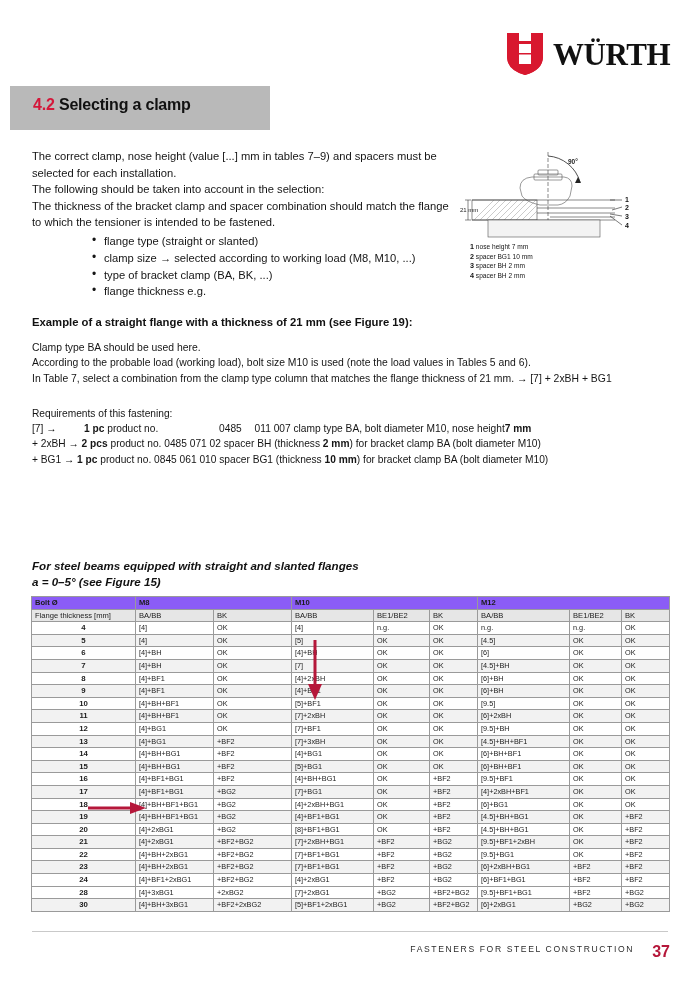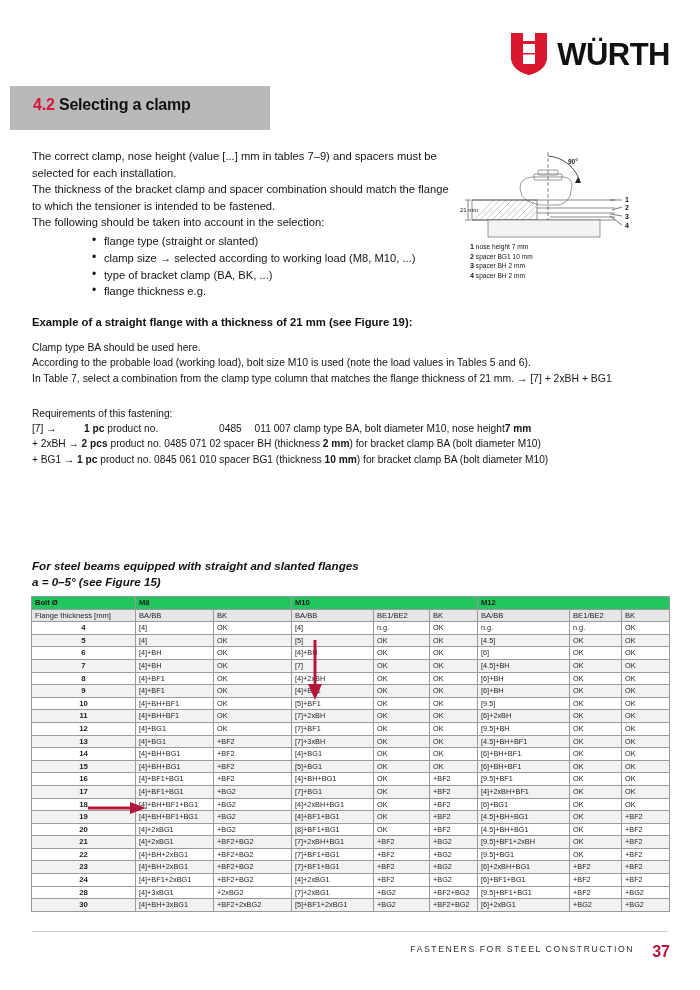--- a/index.html
+++ b/index.html
@@ -7,21 +7,21 @@
     width:700px;height:990px;background:#ffffff;
     font-family:"Liberation Sans", sans-serif;
     color:#1a1a1a; position:relative; overflow:hidden;
   }
   .page{position:relative;width:700px;height:990px;}
 
   
   .logo-wrap{position:absolute;right:30px;top:32px;display:flex;align-items:center;gap:9px;}
   .logo-mark{width:38px;height:44px;display:block;}
   .logo-text{font-size:31px;font-weight:bold;letter-spacing:-0.5px;color:#111;line-height:1;
-             font-family:Liberation Sans, sans-serif;}
+             font-family:Liberation Serif, serif;}
 
   
   .heading-band{position:absolute;left:10px;top:86px;width:260px;height:44px;background:#b9b9b9;}
   .heading-inner{position:absolute;left:33px;top:96px;font-size:16px;font-weight:bold;letter-spacing:-0.2px;}
   .heading-num{color:#d4173a;font-weight:bold;}
   .heading-title{color:#111;font-weight:bold;}
 
   
   .intro{position:absolute;left:32px;top:148px;width:420px;font-size:11.2px;line-height:16.6px;color:#151515;}
   .bullets{margin:2px 0 0 0;padding:0;list-style:none;}
@@ -44,21 +44,21 @@
   .req .tab3{display:inline-block;width:52px;}
 
   
   .tbl-head{position:absolute;left:32px;top:558px;font-size:11.6px;font-weight:bold;line-height:16px;color:#111;font-style:italic;}
 
   
   .tbl-wrap{position:absolute;left:31px;top:596px;width:638px;}
   table.t{border-collapse:collapse;width:638px;font-size:7.3px;table-layout:fixed;}
   table.t td,table.t th{border:1px solid #9a9a9a;padding:0px 3px;height:11.6px;
       line-height:11.6px;text-align:left;font-weight:normal;color:#1c1c1c;overflow:hidden;white-space:nowrap;}
-  table.t .hrow td{background:#22c55e;font-weight:bold;font-size:7.6px;}
+  table.t .hrow td{background:#8b5cf6;font-weight:bold;font-size:7.6px;}
   table.t .hrow2 td{background:#e6e6e6;font-weight:normal;font-size:7.6px;}
   table.t td.num{text-align:center;font-weight:bold;font-size:7.8px;}
   table.t tr.alt td{background:#f2f2f2;}
   .m10hdr{color:#d4173a;}
   .hl{color:#e07a94;}
 
   
   col.c0{width:104px;} col.c1{width:78px;} col.c2{width:78px;}
   col.c3{width:82px;} col.c4{width:56px;} col.c5{width:48px;}
   col.c6{width:92px;} col.c7{width:52px;} col.c8{width:48px;}
@@ -88,22 +88,22 @@
   </div>
 
   <div class="heading-band"></div>
   <div class="heading-inner">
     <span class="heading-num">4.2</span>
     <span class="heading-title">Selecting a clamp</span>
   </div>
 
   <div class="intro">
     <div>The correct clamp, nose height (value [...] mm in tables 7–9) and spacers must be selected for each installation.</div>
+    <div>The following should be taken into account in the selection:</div>
     <div>The thickness of the bracket clamp and spacer combination should match the flange to which the tensioner is intended to be fastened.</div>
-    <div>The following should be taken into account in the selection:</div>
     <ul class="bullets">
       <li>flange type (straight or slanted)</li>
       <li>clamp size → selected according to working load (M8, M10, ...)</li>
       <li>type of bracket clamp (BA, BK, ...)</li>
       <li>flange thickness e.g.</li>
     </ul>
   </div>
 
   <div class="figure">
     <svg width="225" height="145" viewBox="0 0 225 145">

